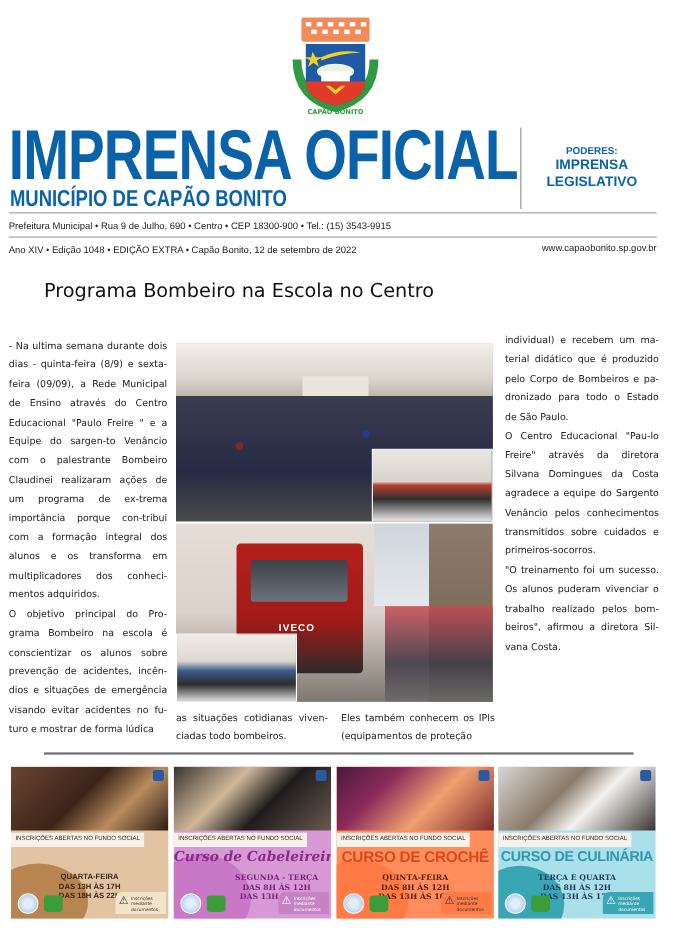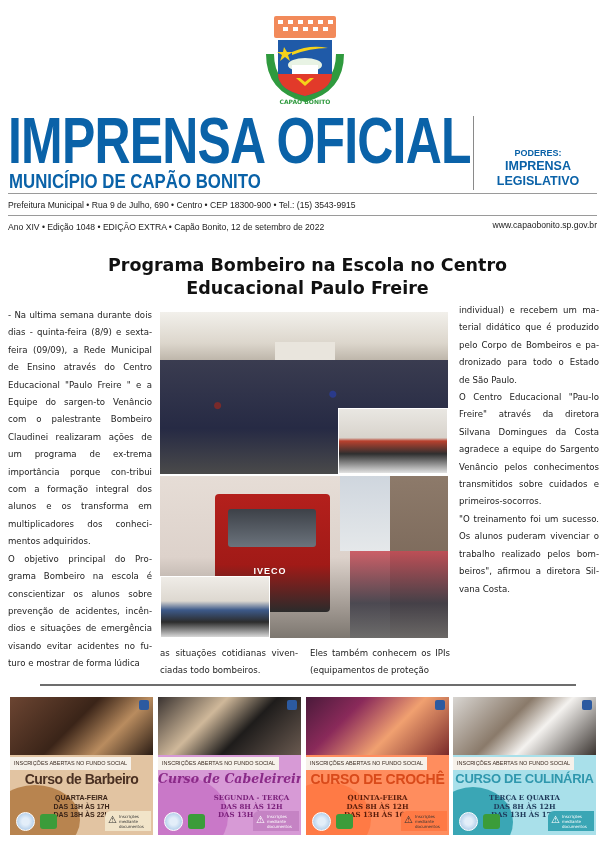--- a/index.html
+++ b/index.html
@@ -14,35 +14,35 @@
   
   #title { left:8px; top:108px; font-family:"Liberation Sans", sans-serif; font-weight:bold;
            font-size:64px; line-height:66px; color:#0a62a8; letter-spacing:-1px;
            transform:scaleX(0.78); transform-origin:left top; white-space:nowrap; }
   #subtitle { left:9px; top:170px; font-family:"Liberation Sans", sans-serif; font-weight:bold;
               font-size:21px; line-height:22px; color:#0a62a8;
               transform:scaleX(0.8); transform-origin:left top; white-space:nowrap; }
   #vdivider { left:473px; top:116px; width:1px; height:74px; background:#8a8a8a; }
   #powers { left:478px; top:131px; width:120px; text-align:center;
             font-family:"Liberation Sans", sans-serif; font-weight:bold; color:#0a62a8; }
-  #powers .lbl { font-size:9px; line-height:12px;margin-top:16px; }
+  #powers .lbl { font-size:9px; line-height:12px; }
   #powers .pw { font-size:12.5px; line-height:15px; }
 
   .hr { left:8px; width:589px; height:1px; background:#9a9a9a; }
   #hr1 { top:193px; }
   #hr2 { top:215px; }
 
   .meta { font-family:"Liberation Sans", sans-serif; font-size:8.6px; line-height:11px; color:#222; white-space:nowrap; }
   #address { left:8px; top:200px; }
   #edition { left:8px; top:222px; }
   #website { right:18px; top:220px; }
 
   
-  #headline { left:0; top:254px; width:615px; text-align:center;
-              font-family:"DejaVu Sans", sans-serif; font-weight:bold; font-size:17.5px; line-height:23px; color:#111; }
+  #headline { left:0; top:254px; width:615px; text-align:left;
+              font-family:"DejaVu Sans", sans-serif; font-weight:normal; font-size:17.5px; line-height:23px; color:#111;padding-left:40px; }
 
   
   .col { font-family:"DejaVu Sans", sans-serif; font-size:8.6px; line-height:17.4px; color:#222; text-align:justify; }
   .col p { text-indent:0; }
   #col1 { left:8px; top:307px; width:144px; }
   #col1 .kicker { font-weight:bold; }
   #col2a { left:160px; top:645px; width:138px; }
   #col2b { left:310px; top:645px; width:140px; }
   #col3 { left:459px; top:302px; width:140px; }
 
@@ -159,21 +159,20 @@
 </div>
 
 <div id="hr1" class="abs hr"></div>
 <div id="address" class="abs meta">Prefeitura Municipal • Rua 9 de Julho, 690 • Centro • CEP 18300-900 • Tel.: (15) 3543-9915</div>
 <div id="hr2" class="abs hr"></div>
 <div id="edition" class="abs meta">Ano XIV • Edição 1048 • EDIÇÃO EXTRA • Capão Bonito, 12 de setembro de 2022</div>
 <div id="website" class="abs meta">www.capaobonito.sp.gov.br</div>
 
 <div id="headline" class="abs">
   <div>Programa Bombeiro na Escola no Centro</div>
-  <div>Educacional Paulo Freire</div>
 </div>
 
 <div id="col1" class="abs col">
   <p>- Na ultima semana durante dois dias - quinta-feira (8/9) e sexta-feira (09/09), a Rede Municipal de Ensino através do Centro Educacional "Paulo Freire " e a Equipe do sargen-to Venâncio com o palestrante Bombeiro Claudinei realizaram ações de um programa de ex-trema importância porque con-tribui com a formação integral dos alunos e os transforma em multiplicadores dos conheci-mentos adquiridos.</p>
   <p>O objetivo principal do Pro-grama Bombeiro na escola é conscientizar os alunos sobre prevenção de acidentes, incên-dios e situações de emergência visando evitar acidentes no fu-turo e mostrar de forma lúdica</p>
 </div>
 
 <div id="photo1" class="abs photo">
   <div class="abs hall-top"></div>
   <div class="abs stage"></div>
@@ -204,21 +203,20 @@
   <p>"O treinamento foi um sucesso. Os alunos puderam vivenciar o trabalho realizado pelos bom-beiros", afirmou a diretora Sil-vana Costa.</p>
 </div>
 
 <div id="hr3" class="abs"></div>
 
 <div id="ad1" class="abs ad">
   <div class="abs blob"></div>
   <div class="abs pic"></div>
   <div class="abs crest-mini"></div>
   <div class="abs band">Inscrições abertas no Fundo Social</div>
-  <div class="abs course">Curso de Barbeiro</div>
   <div class="abs lines">
     <div>QUARTA-FEIRA</div>
     <div>DAS 13H ÀS 17H</div>
     <div>DAS 18H ÀS 22H</div>
   </div>
   <div class="abs logo1"></div>
   <div class="abs logo2"></div>
   <div class="abs warn">
     <span class="abs warn-icon">⚠</span>
     <span>Inscrições mediante documentos</span>

